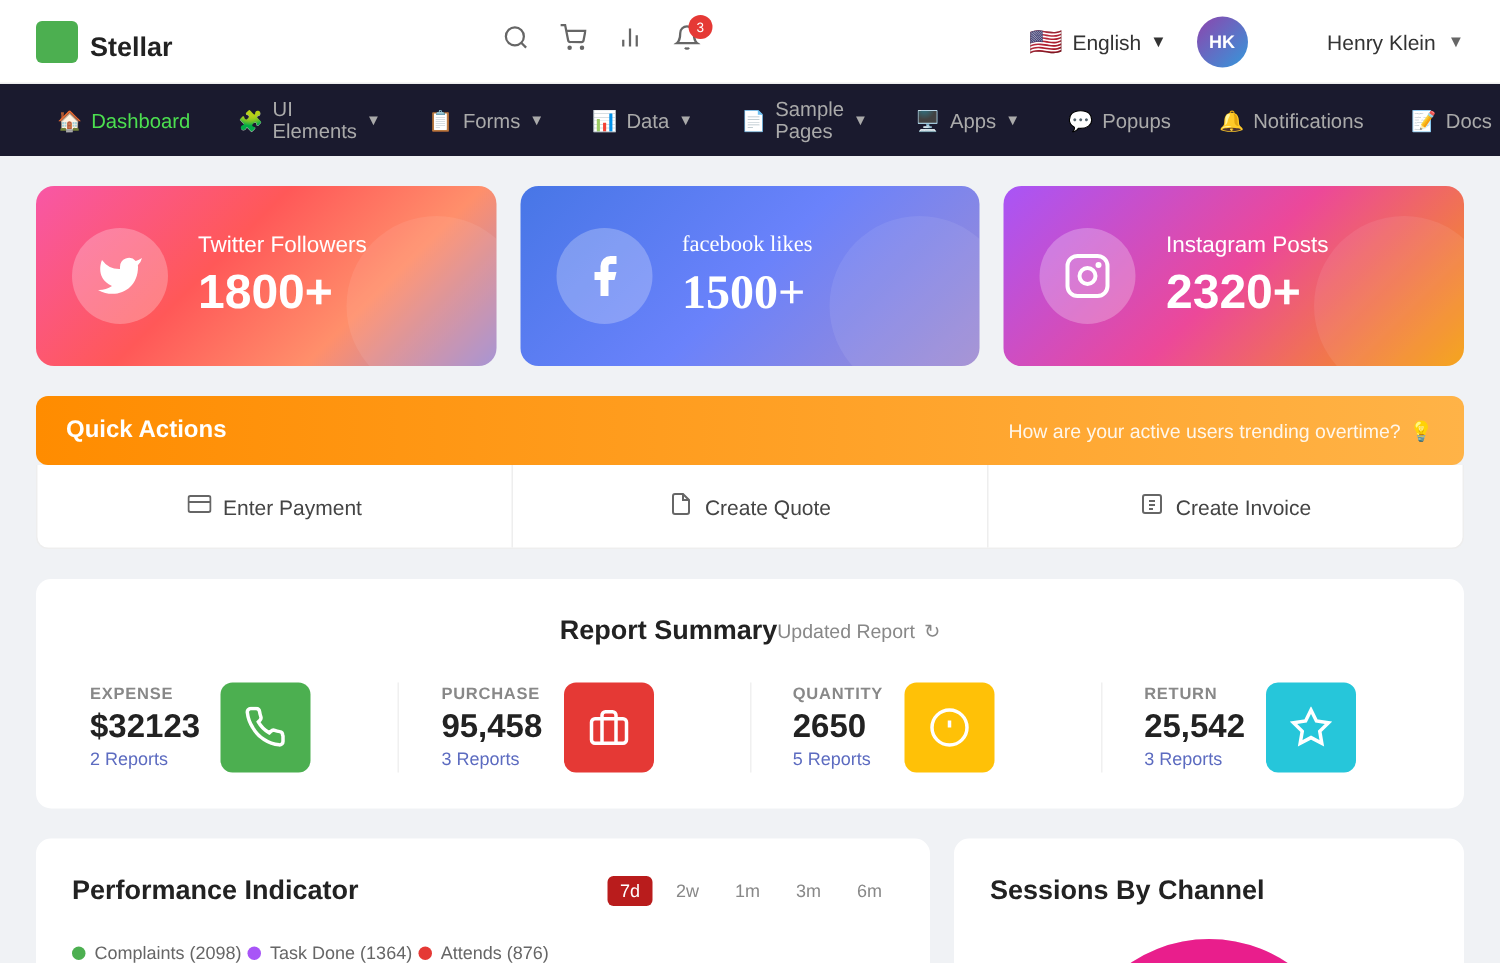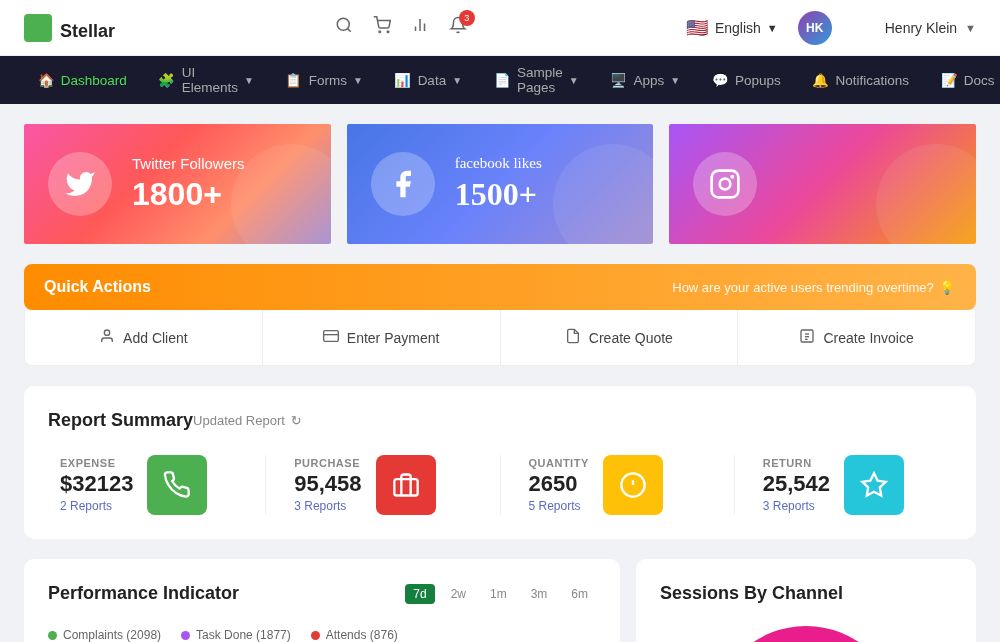--- a/index.html
+++ b/index.html
@@ -24,42 +24,42 @@
     .navbar { background: #1a1a2e; display: flex; align-items: center; padding: 0 24px; height: 48px; gap: 4px; }
     .nav-item { color: #aaa; padding: 0 14px; height: 48px; display: flex; align-items: center; gap: 6px; cursor: pointer; font-size: 13.5px; font-weight: 500; transition: color 0.2s; }
     .nav-item.active { color: #4cdf50; }
     .nav-item .arrow { font-size: 10px; }
 
     
     .main { padding: 20px 24px; }
 
     
     .social-row { display: flex; gap: 16px; margin-bottom: 20px; }
-    .social-card { flex: 1; border-radius: 2px; padding: 28px 24px; display: flex; align-items: center; gap: 20px; min-height: 120px; position: relative; overflow: hidden; }
+    .social-card { flex: 1; border-radius: 12px; padding: 28px 24px; display: flex; align-items: center; gap: 20px; min-height: 120px; position: relative; overflow: hidden; }
     .social-card-twitter { background: linear-gradient(135deg, #f857a6 0%, #ff5858 40%, #ff8f6b 70%, #a18cd1 100%); }
     .social-card-facebook { background: linear-gradient(135deg, #4776e6 0%, #6a82fb 50%, #a18cd1 100%); font-family: Liberation Serif, serif; }
     .social-card-instagram { background: linear-gradient(135deg, #a855f7 0%, #ec4899 50%, #f59e0b 100%); }
     .social-circle { width: 64px; height: 64px; border-radius: 50%; background: rgba(255,255,255,0.25); display: flex; align-items: center; justify-content: center; font-size: 28px; color: #fff; flex-shrink: 0; }
     .social-info { color: #fff; }
     .social-label { font-size: 15px; font-weight: 500; margin-bottom: 4px; }
     .social-count { font-size: 32px; font-weight: 700; }
     .card-bg-shape { position: absolute; right: -20px; bottom: -20px; width: 120px; height: 120px; border-radius: 50%; background: rgba(255,255,255,0.08); }
 
     
     .quick-actions-bar { background: linear-gradient(90deg, #ff8c00, #ffb347); border-radius: 8px; padding: 14px 20px; display: flex; align-items: center; justify-content: space-between; margin-bottom: 0; }
     .quick-actions-title { color: #fff; font-size: 16px; font-weight: 700; }
     .quick-actions-question { color: rgba(255,255,255,0.9); font-size: 13px; display: flex; align-items: center; gap: 6px; }
 
     .quick-actions-buttons { background: #fff; border-radius: 0 0 8px 8px; display: flex; margin-bottom: 20px; border: 1px solid #eee; border-top: none; }
     .qa-btn { flex: 1; padding: 18px 16px; display: flex; align-items: center; justify-content: center; gap: 8px; cursor: pointer; color: #444; font-size: 14px; border-right: 1px solid #eee; transition: background 0.2s; }
     .qa-btn:last-child { border-right: none; }
 
     
     .card { background: #fff; border-radius: 10px; padding: 24px; margin-bottom: 20px; }
-    .report-header { display: flex; align-items: center; justify-content: flex-start; margin-bottom: 24px; }
+    .report-header { display: flex; align-items: center; justify-content: center; margin-bottom: 24px; }
     .report-title { font-size: 18px; font-weight: 700; color: #222; }
     .updated-report { color: #888; font-size: 13px; display: flex; align-items: center; gap: 6px; cursor: pointer; }
 
     .report-metrics { display: flex; align-items: center; gap: 16px; }
     .metric-block { flex: 1; display: flex; align-items: center; gap: 14px; margin-left: 12px; }
     .metric-icon-box { width: 60px; height: 60px; border-radius: 8px; display: flex; align-items: center; justify-content: center; font-size: 26px; flex-shrink: 0; }
     .metric-icon-green { background: #4caf50; color: #fff; }
     .metric-icon-red { background: #e53935; color: #fff; }
     .metric-icon-yellow { background: #ffc107; color: #fff; }
     .metric-icon-teal { background: #26c6da; color: #fff; }
@@ -71,22 +71,22 @@
 
     
     .bottom-row { display: flex; gap: 16px; }
     .bottom-left { flex: 1; background: #fff; border-radius: 10px; padding: 24px; }
     .bottom-right { width: 340px; background: #fff; border-radius: 10px; padding: 24px; }
     .section-title { font-size: 18px; font-weight: 700; color: #222; margin-bottom: 16px; }
 
     
     .perf-controls { display: flex; gap: 8px; margin-bottom: 16px; }
     .perf-btn { padding: 3px 8px; border-radius: 4px; font-size: 12px; cursor: pointer; color: #888; border: none; background: transparent; }
-    .perf-btn.active { background: #15803d; color: #fff; }
-    .perf-legend { display: flex; gap: 20px; margin-top: 0; }
+    .perf-btn.active { background: #b91c1c; color: #fff; }
+    .perf-legend { display: flex; gap: 4px; margin-top: 0; }
     .legend-item { display: flex; align-items: center; gap: 6px; font-size: 12px; color: #666; }
     .legend-dot { width: 9px; height: 9px; border-radius: 50%; }
 
     
     .sessions-chart { display: flex; justify-content: center; align-items: center; margin-top: 16px; }
 
     
     .perf-header { display: flex; align-items: center; justify-content: space-between; margin-bottom: 8px; }
   </style>
 </head>
@@ -215,42 +215,37 @@
     </div>
 
     <div class="social-card social-card-instagram">
       <div class="social-circle">
         <svg width="32" height="32" viewBox="0 0 24 24" fill="none" stroke="#fff" stroke-width="2">
             <rect x="2" y="2" width="20" height="20" rx="5" ry="5"></rect>
             <circle cx="12" cy="12" r="4"></circle>
             <line x1="17.5" y1="6.5" x2="17.51" y2="6.5" stroke-linecap="round" stroke-width="3"></line>
           </svg>
       </div>
+      <div class="social-info">
+        <div class="social-label">Instagram Posts</div>
+        <div class="social-count">2320+</div>
+      </div>
       <div class="card-bg-shape"></div>
     </div>
   </div>
 
   <div>
     <div class="quick-actions-bar">
       <span class="quick-actions-title">Quick Actions</span>
       <div class="quick-actions-question">
         <span>How are your active users trending overtime?</span>
         <span>💡</span>
       </div>
     </div>
     <div class="quick-actions-buttons">
-      <div class="qa-btn">
-        <span>
-          <svg width="16" height="16" viewBox="0 0 24 24" fill="none" stroke="#666" stroke-width="2">
-              <path d="M20 21v-2a4 4 0 0 0-4-4H8a4 4 0 0 0-4 4v2"></path>
-              <circle cx="12" cy="7" r="4"></circle>
-            </svg>
-        </span>
-        <span>Add Client</span>
-      </div>
       <div class="qa-btn">
         <span>
           <svg width="16" height="16" viewBox="0 0 24 24" fill="none" stroke="#666" stroke-width="2">
               <rect x="1" y="4" width="22" height="16" rx="2" ry="2"></rect>
               <line x1="1" y1="10" x2="23" y2="10"></line>
             </svg>
         </span>
         <span>Enter Payment</span>
       </div>
       <div class="qa-btn">
@@ -359,21 +354,21 @@
           <button class="perf-btn">6m</button>
         </div>
       </div>
       <div class="perf-legend">
         <div class="legend-item">
           <div class="legend-dot" style="background:#4caf50;"></div>
           <span>Complaints (2098)</span>
         </div>
         <div class="legend-item">
           <div class="legend-dot" style="background:#a855f7;"></div>
-          <span>Task Done (1877)</span>
+          <span>Task Done (1364)</span>
         </div>
         <div class="legend-item">
           <div class="legend-dot" style="background:#e53935;"></div>
           <span>Attends (876)</span>
         </div>
       </div>
 
     </div>
 
     <div class="bottom-right">

